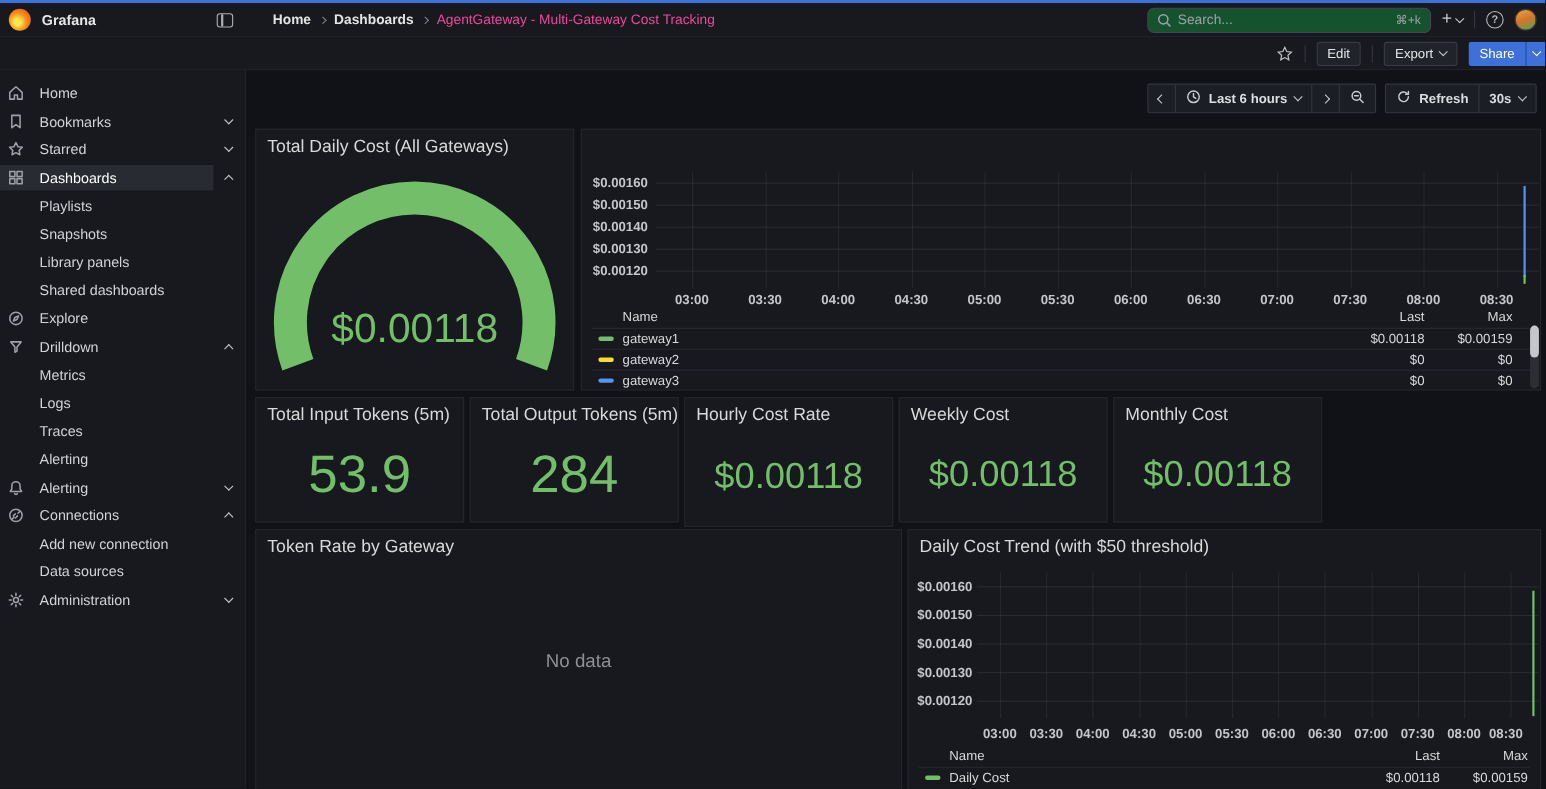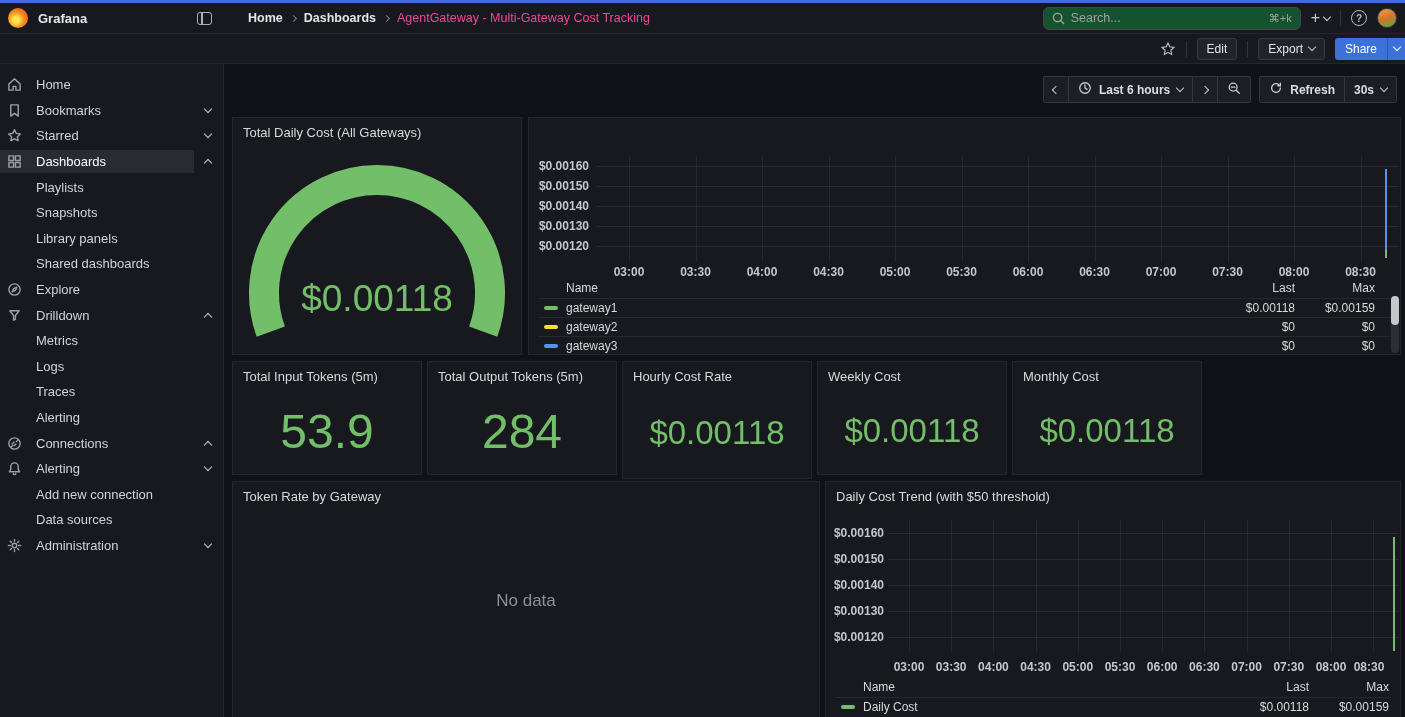--- a/index.html
+++ b/index.html
@@ -57,21 +57,21 @@
   
   .canvas { position:relative; flex:1; background:#111217; }
   .timebar { position:absolute; top:12px; right:8px; display:flex; gap:8px; }
   .tgroup { display:flex; background:#1b1e24; border:1px solid #34373e; border-radius:2px; height:27px; }
   .tbtn { display:flex; align-items:center; gap:7px; padding:0 9px; border-left:1px solid #34373e; color:#dddee1; font-size:12px; font-weight:600; }
   .tbtn:first-child { border-left:none; }
   .tico svg { width:14px; height:14px; stroke:#c9ccd1; fill:none; stroke-width:1.5; stroke-linecap:round; }
 
   
   .panel { position:absolute; background:#17191e; border:1px solid #24262b; }
-  .panel-title { padding:7px 10px 0 10px; color:#d8d9da; font-size:13px; font-weight:500; white-space:nowrap; }
+  .panel-title { padding:7px 10px 0 10px; color:#d8d9da; font-size:16px; font-weight:500; white-space:nowrap; }
 
   .gauge-wrap { position:absolute; left:0; right:0; top:28px; bottom:0; display:flex; align-items:center; justify-content:center; }
   .gauge-value { position:absolute; left:0; right:0; top:160px; text-align:center; color:#73BF69; font-size:37px; font-weight:500; }
 
   .stat-value { position:absolute; left:0; right:0; top:34px; bottom:8px; display:flex; align-items:center; justify-content:center; color:#73BF69; font-weight:500; }
   .stat-big { font-size:48px; }
   .stat-med { font-size:33px; }
 
   .nodata { position:absolute; left:0; right:0; top:46%; text-align:center; color:#8e9095; font-size:17px; }
 
@@ -235,36 +235,36 @@
         </div>
       <div class="nav-item sub">
           <span class="nav-label">Traces</span>
         </div>
       <div class="nav-item sub">
           <span class="nav-label">Alerting</span>
         </div>
       <div class="nav-item">
         <span class="nav-ico">
             <svg viewBox="0 0 16 16">
+              <path d="M8 2a4 4 0 0 1 4 4v3l1.5 2.5h-11L4 9V6a4 4 0 0 1 4-4z"></path>
+              <path d="M6.7 13.5a1.4 1.4 0 0 0 2.6 0"></path>
+            </svg>
+          </span>
+        <span class="nav-label">Alerting</span>
+        <span class="chev down nav-chev"></span>
+      </div>
+      <div class="nav-item">
+        <span class="nav-ico">
+            <svg viewBox="0 0 16 16">
               <circle cx="8" cy="8" r="6"></circle>
               <path d="M5.5 8.5l2-2M7.5 10.5l2-2M4 12l2-2M10 6l2-2"></path>
             </svg>
           </span>
         <span class="nav-label">Connections</span>
         <span class="chev up nav-chev"></span>
-      </div>
-      <div class="nav-item">
-        <span class="nav-ico">
-            <svg viewBox="0 0 16 16">
-              <path d="M8 2a4 4 0 0 1 4 4v3l1.5 2.5h-11L4 9V6a4 4 0 0 1 4-4z"></path>
-              <path d="M6.7 13.5a1.4 1.4 0 0 0 2.6 0"></path>
-            </svg>
-          </span>
-        <span class="nav-label">Alerting</span>
-        <span class="chev down nav-chev"></span>
       </div>
       <div class="nav-item sub">
           <span class="nav-label">Add new connection</span>
         </div>
       <div class="nav-item sub">
           <span class="nav-label">Data sources</span>
         </div>
       <div class="nav-item">
         <span class="nav-ico">
             <svg viewBox="0 0 16 16">

